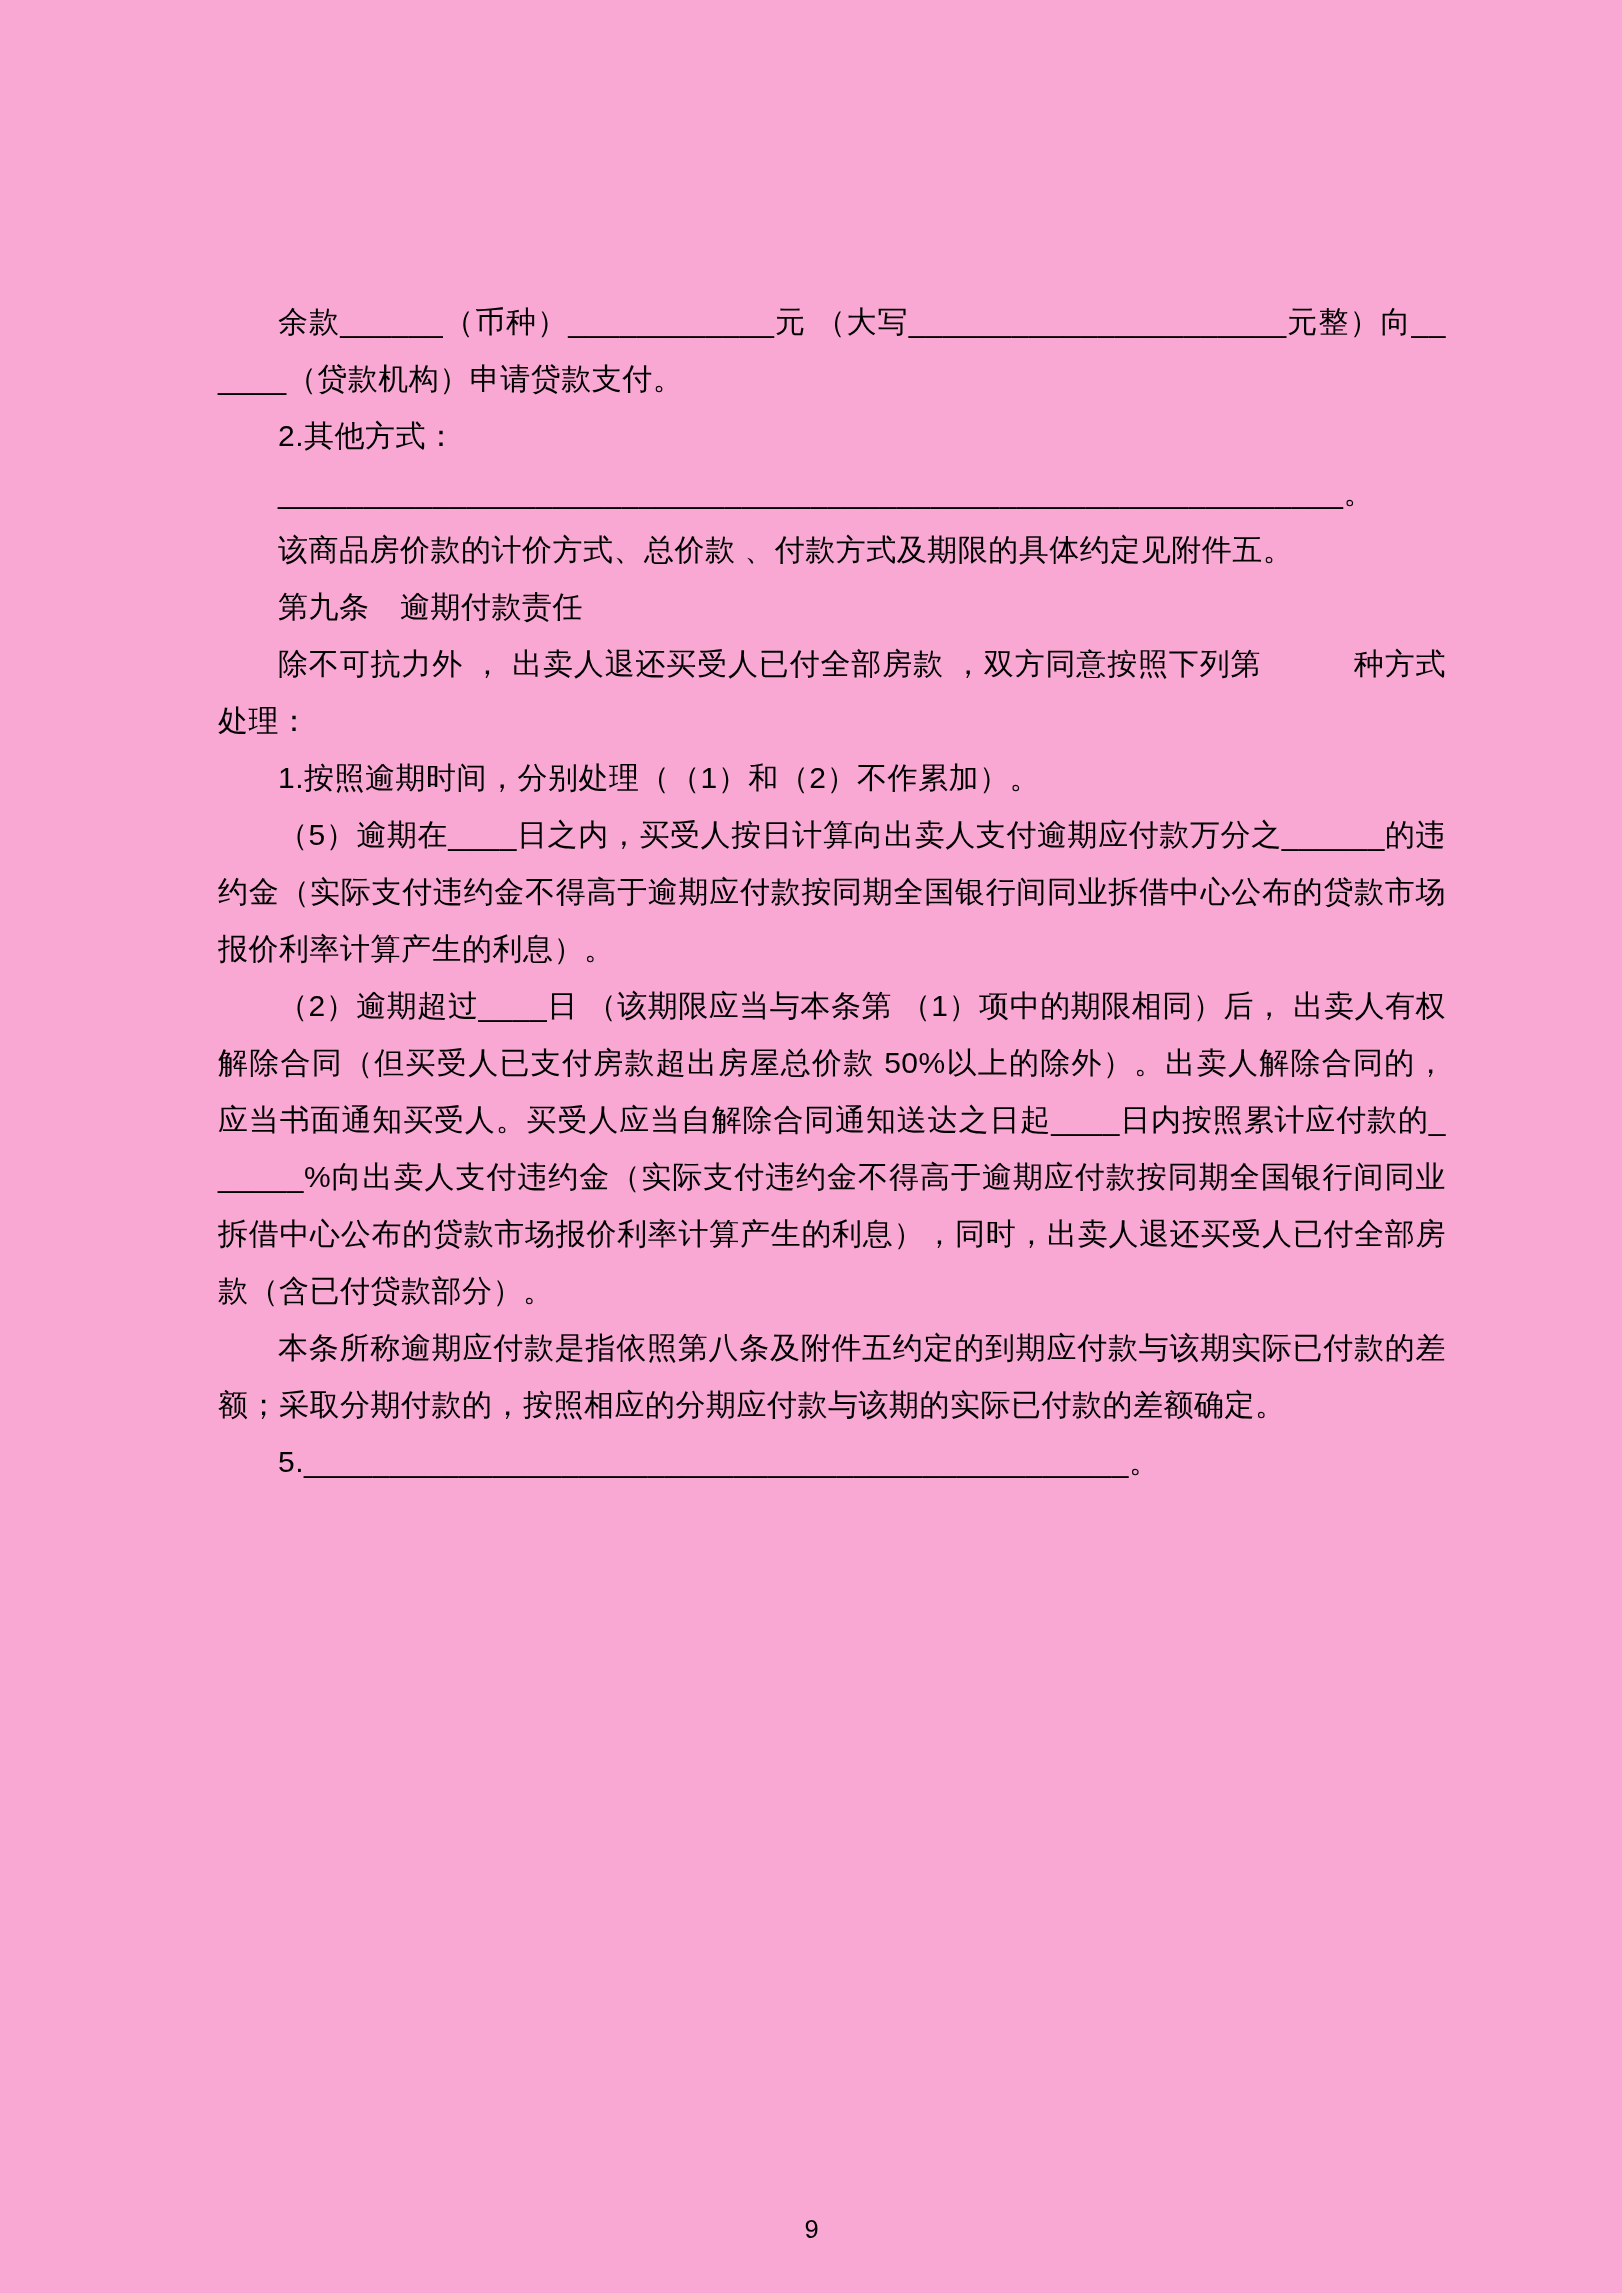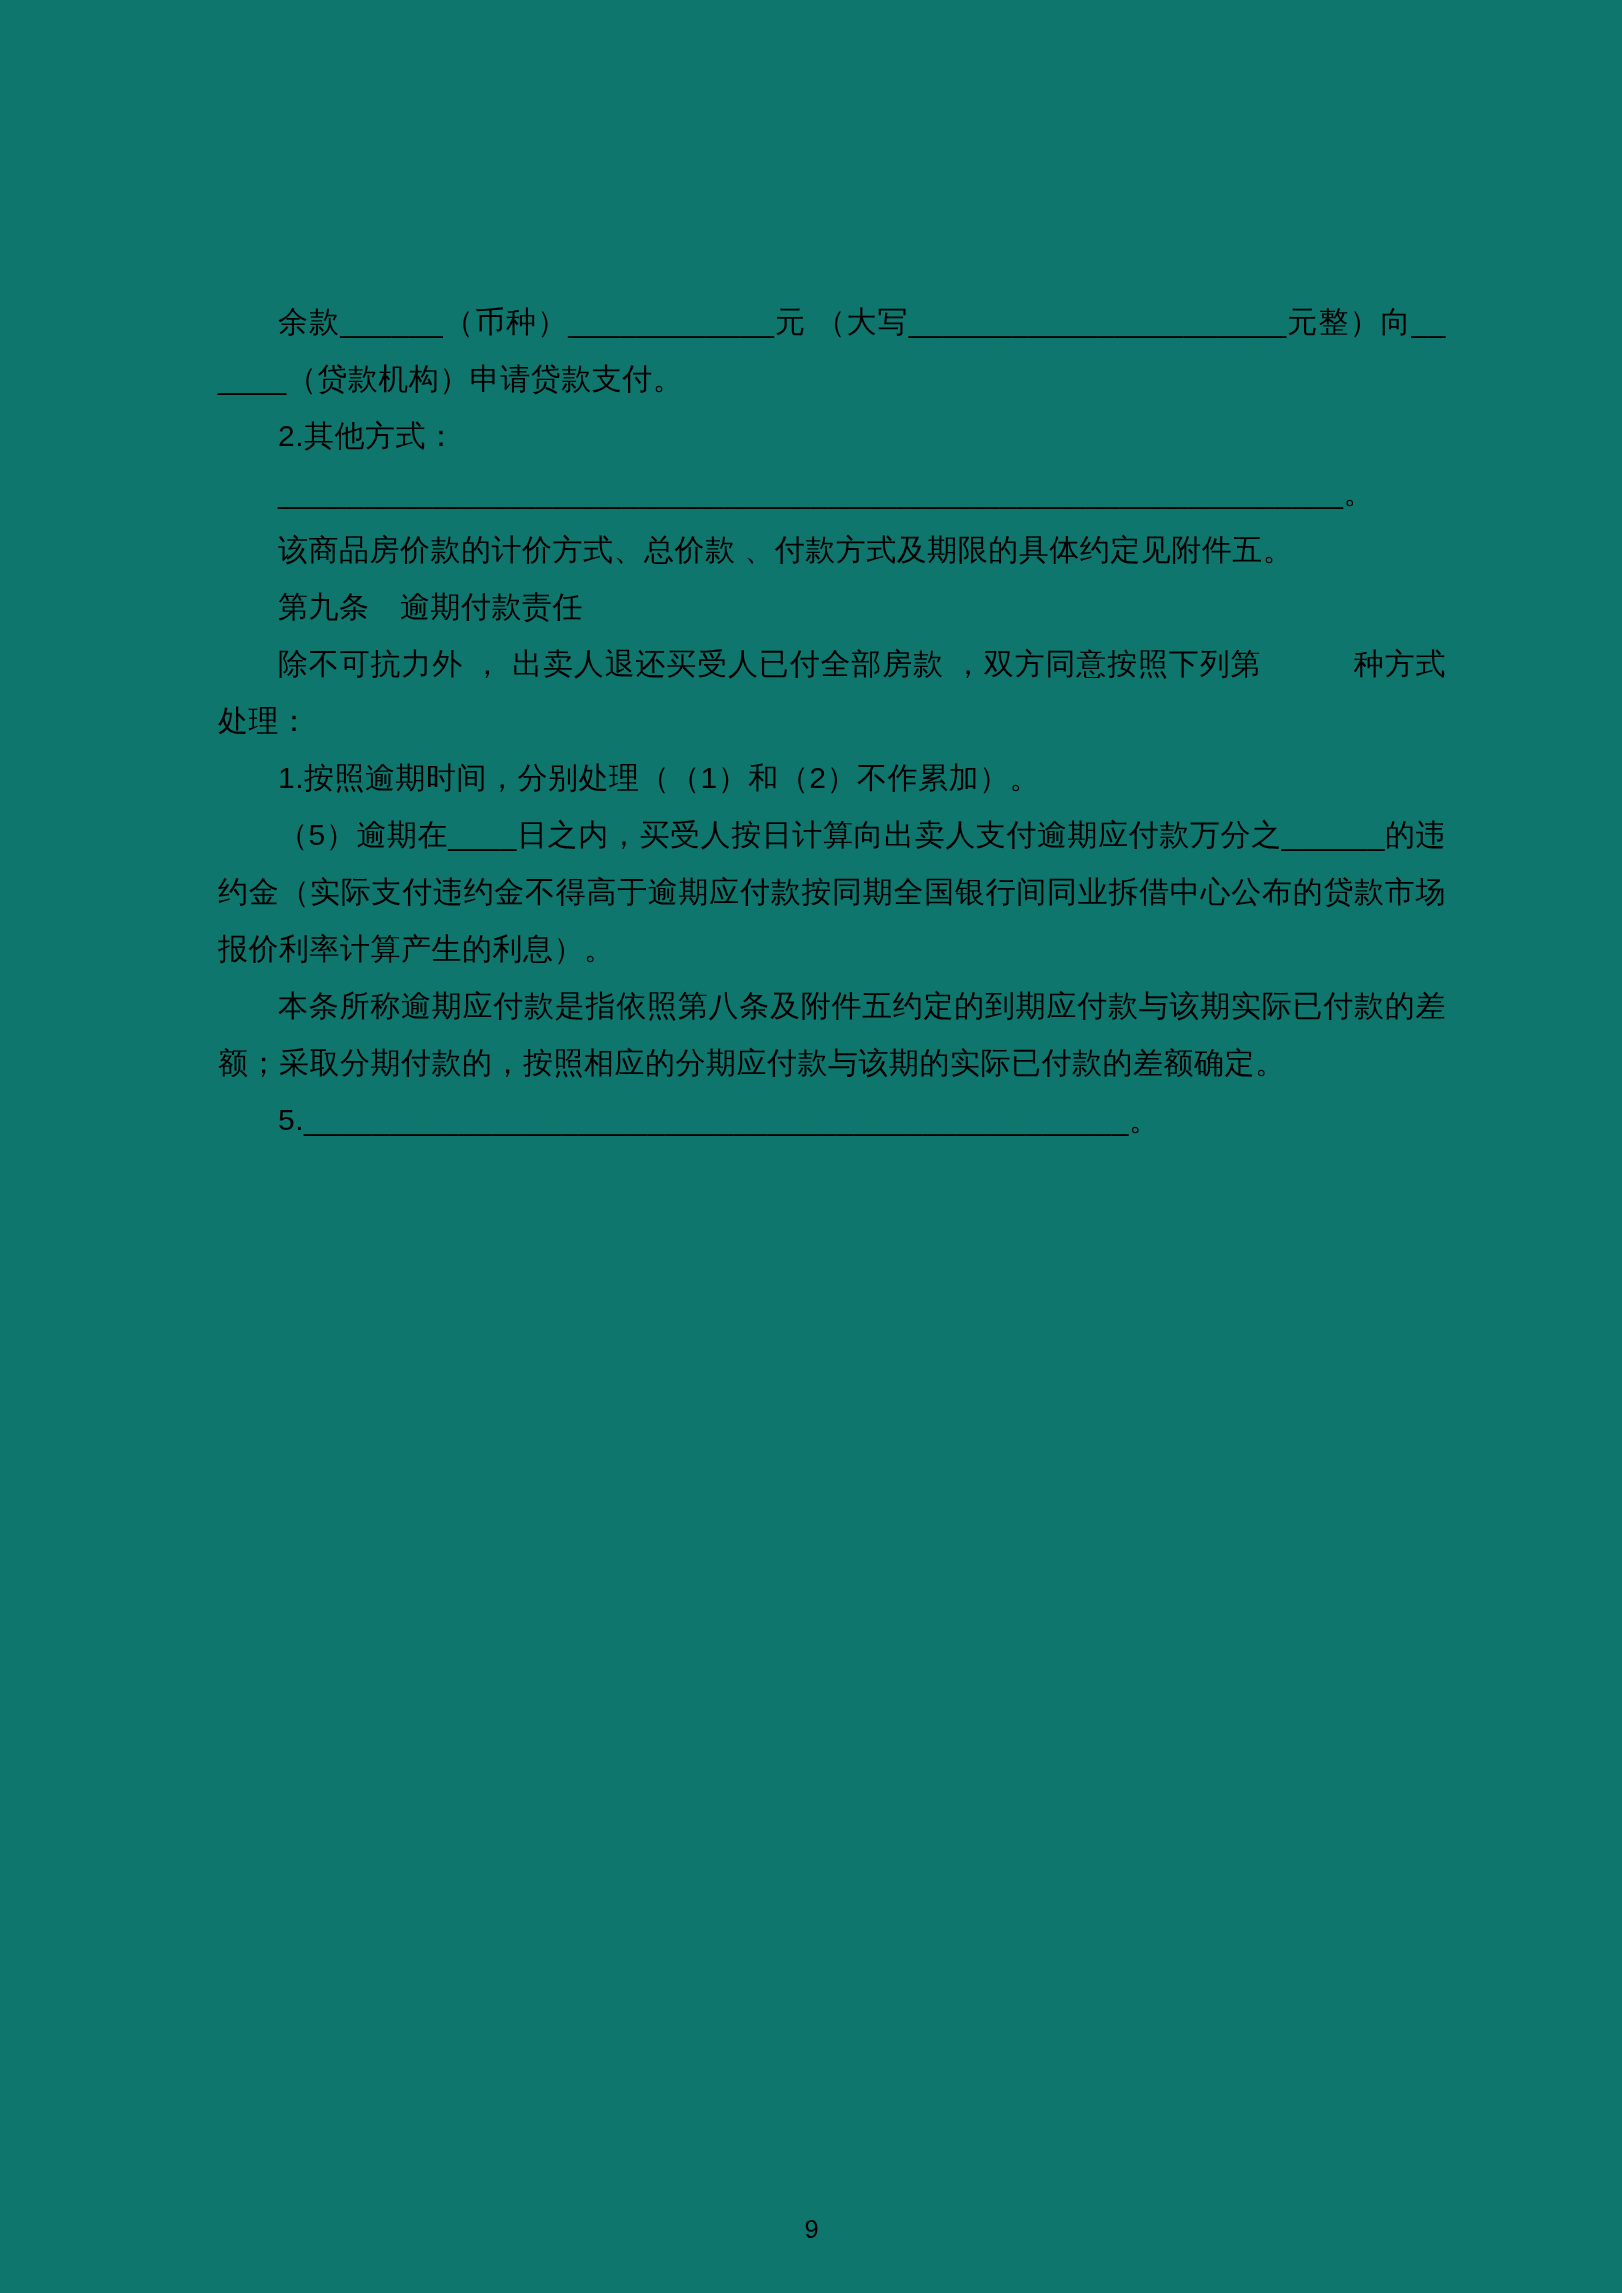--- a/index.html
+++ b/index.html
@@ -4,21 +4,21 @@
 <style>
   html, body {
     margin: 0;
     padding: 0;
     background: #ffffff;
   }
   .page {
     position: relative;
     width: 1623px;
     height: 2294px;
-    background: #0f766e;
+    background: #f9a8d4;
     color: #000000;
     font-family: "Liberation Sans", "DejaVu Sans", sans-serif;
     overflow: hidden;
   }
   .content {
     position: absolute;
     left: 218px;
     right: 177px;
     top: 293px;
   }
@@ -49,18 +49,19 @@
 <div class="page">
   <div class="content">
     <p class="para">余款______（币种）____________元 （大写______________________元整）向______（贷款机构）申请贷款支付。</p>
     <p class="para">2.其他方式：</p>
     <p class="para">______________________________________________________________。</p>
     <p class="para">该商品房价款的计价方式、总价款 、付款方式及期限的具体约定见附件五。</p>
     <p class="para">第九条　逾期付款责任</p>
     <p class="para">除不可抗力外 ， 出卖人退还买受人已付全部房款 ，双方同意按照下列第　　　种方式处理：</p>
     <p class="para">1.按照逾期时间，分别处理（（1）和（2）不作累加）。</p>
     <p class="para">（5）逾期在____日之内，买受人按日计算向出卖人支付逾期应付款万分之______的违约金（实际支付违约金不得高于逾期应付款按同期全国银行间同业拆借中心公布的贷款市场报价利率计算产生的利息）。</p>
+    <p class="para">（2）逾期超过____日 （该期限应当与本条第 （1）项中的期限相同）后， 出卖人有权解除合同（但买受人已支付房款超出房屋总价款 50%以上的除外）。出卖人解除合同的，应当书面通知买受人。买受人应当自解除合同通知送达之日起____日内按照累计应付款的______%向出卖人支付违约金（实际支付违约金不得高于逾期应付款按同期全国银行间同业拆借中心公布的贷款市场报价利率计算产生的利息），同时，出卖人退还买受人已付全部房款（含已付贷款部分）。</p>
     <p class="para">本条所称逾期应付款是指依照第八条及附件五约定的到期应付款与该期实际已付款的差额；采取分期付款的，按照相应的分期应付款与该期的实际已付款的差额确定。</p>
     <p class="para">5.________________________________________________。</p>
   </div>
   <div class="footer">9</div>
 </div>
 
 
 </body></html>

